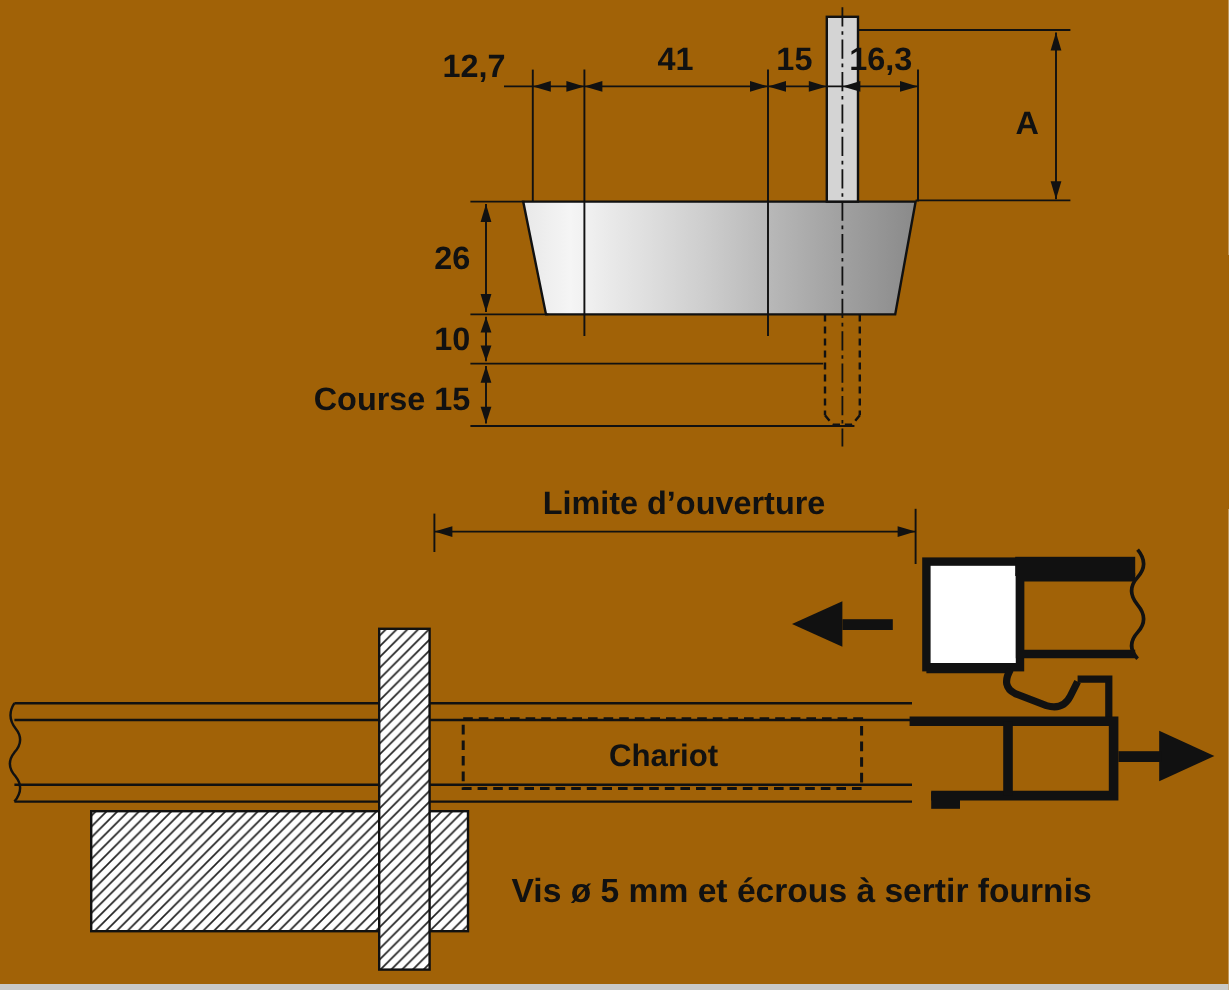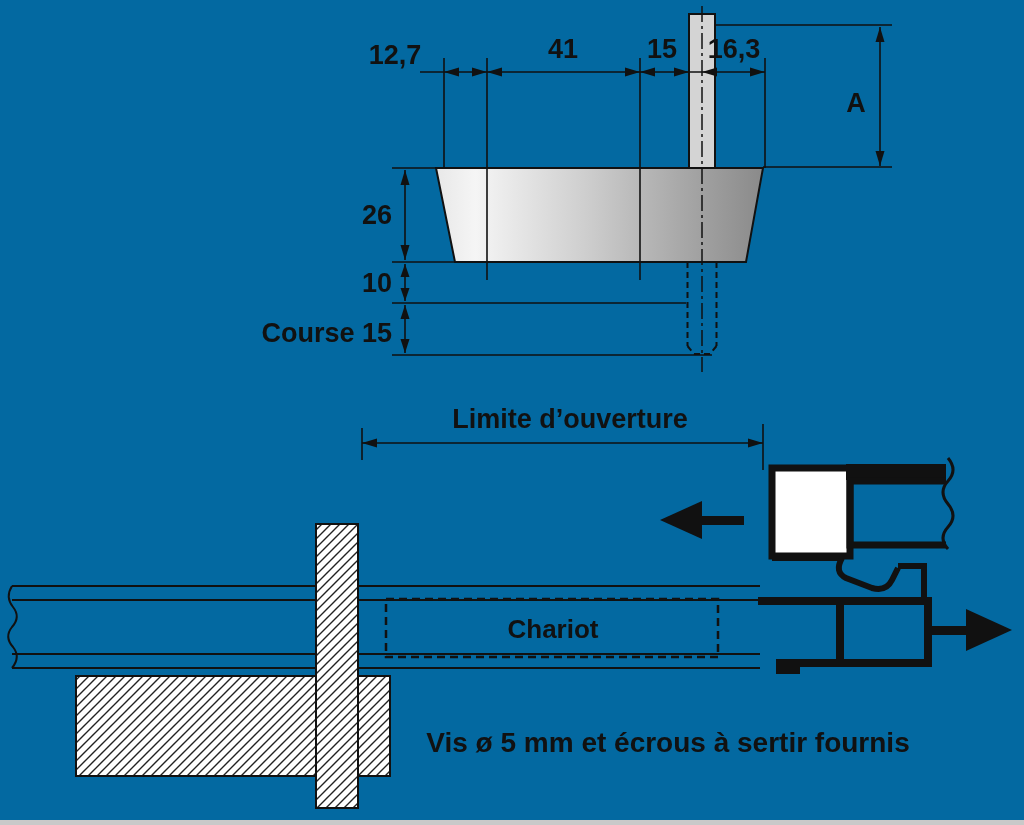--- a/index.html
+++ b/index.html
@@ -1,16 +1,16 @@
 <!DOCTYPE html>
 <html><head>
 <meta charset="utf-8">
 <style>
   html,body{margin:0;padding:0;background:#ffffff;}
-  .stage{position:relative;width:1024px;height:825px;background:#0369a1;overflow:hidden;}
+  .stage{position:relative;width:1024px;height:825px;background:#a16207;overflow:hidden;}
   svg{display:block;}
   .dim{font:bold 27px "Liberation Sans", sans-serif;fill:#111111;}
   .dim-small{font:bold 26px "Liberation Sans", sans-serif;fill:#111111;}
   .note{font:bold 28px "Liberation Sans", sans-serif;fill:#111111;}
   .thin{stroke:#111111;stroke-width:2;fill:none;}
   .hair{stroke:#111111;stroke-width:1.6;fill:none;}
   .dash{stroke:#111111;stroke-width:2;fill:none;stroke-dasharray:6 4;}
   .cdash{stroke:#111111;stroke-width:1.5;fill:none;stroke-dasharray:16 4 3 4;}
   .arrow{fill:#111111;stroke:none;}
   .heavy{stroke:#111111;stroke-width:7;fill:none;}

